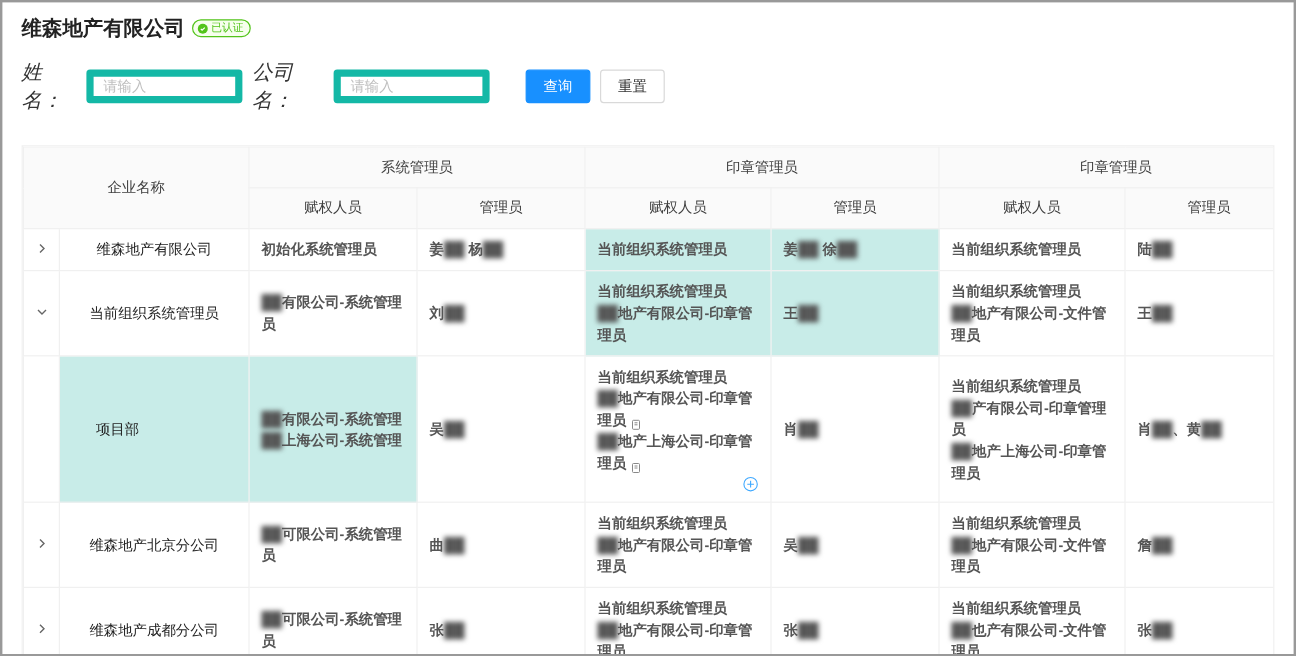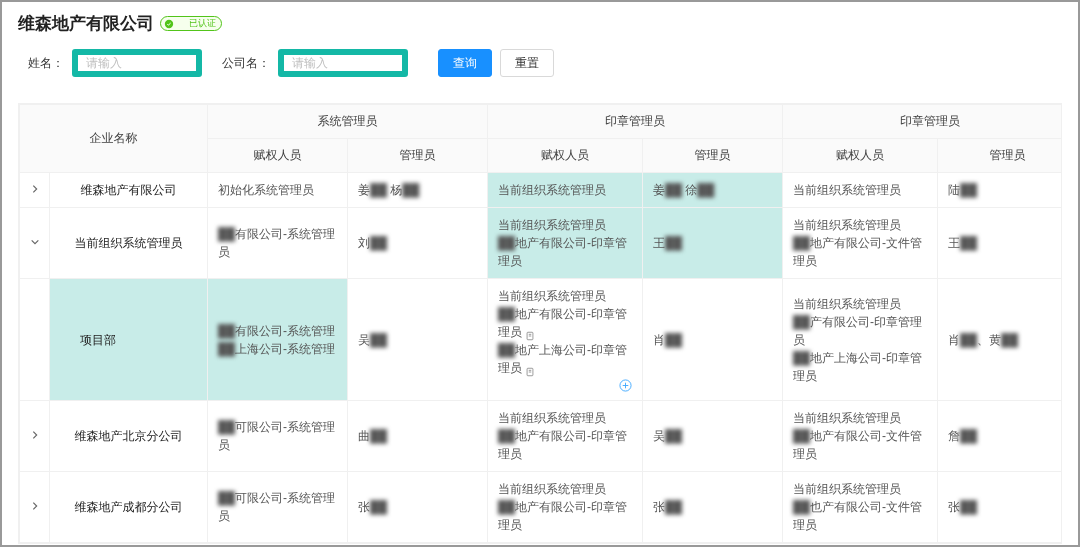--- a/index.html
+++ b/index.html
@@ -17,41 +17,42 @@
   .title-row {
     display: flex;
     align-items: center;
     gap: 6px;
     margin-bottom: 14px;
   }
   .title-row h1 { font-size: 17px; font-weight: 700; color: #222; }
   .badge {
     display: inline-flex;
     align-items: center;
-    gap: 15px;
+    gap: 2px;
     border: 1px solid #52c41a;
     color: #52c41a;
     font-size: 9px;
     padding: 0 5px 0 3px;
     border-radius: 8px;
     background: #f6ffed;
     line-height: 13px;
   }
   .badge svg { width: 10px; height: 10px; display: block; }
   .form-row {
     display: flex;
     align-items: center;
     gap: 8px;
     margin-bottom: 26px;
   }
   .fld-label {
     width: 46px;
-    text-align: right;
-    font-size: 12px;
+    text-align: left;
+    font-size: 17px;
     color: #333;
+    font-style: italic;
   }
   .txt {
     height: 28px;
     border: 6px solid #14b8a6;
     border-radius: 3px;
     padding: 0 8px;
     font-size: 12px;
     width: 130px;
     outline: none;
   }
@@ -103,21 +104,21 @@
   .col-w1 { width: 155px; }
   .col-w2 { width: 140px; }
   .exp-cell { text-align: center; }
   .chev {
     display: inline-block;
     width: 10px;
     height: 10px;
   }
   .chev svg { width: 100%; height: 100%; stroke: #666; fill: none; }
   .name-cell { text-align: center; color: #222; font-weight: 500; }
-  td { color: #555; line-height: 1.5; }
+  td { color: #555; line-height: 1.5; font-weight: bold; }
   .blur {
     display: inline-block;
     filter: blur(2px);
     -webkit-filter: blur(2px);
   }
   .hl { background: #c8ece8; }
   .micro-icon {
     display: inline-block;
     width: 10px;
     height: 10px;

